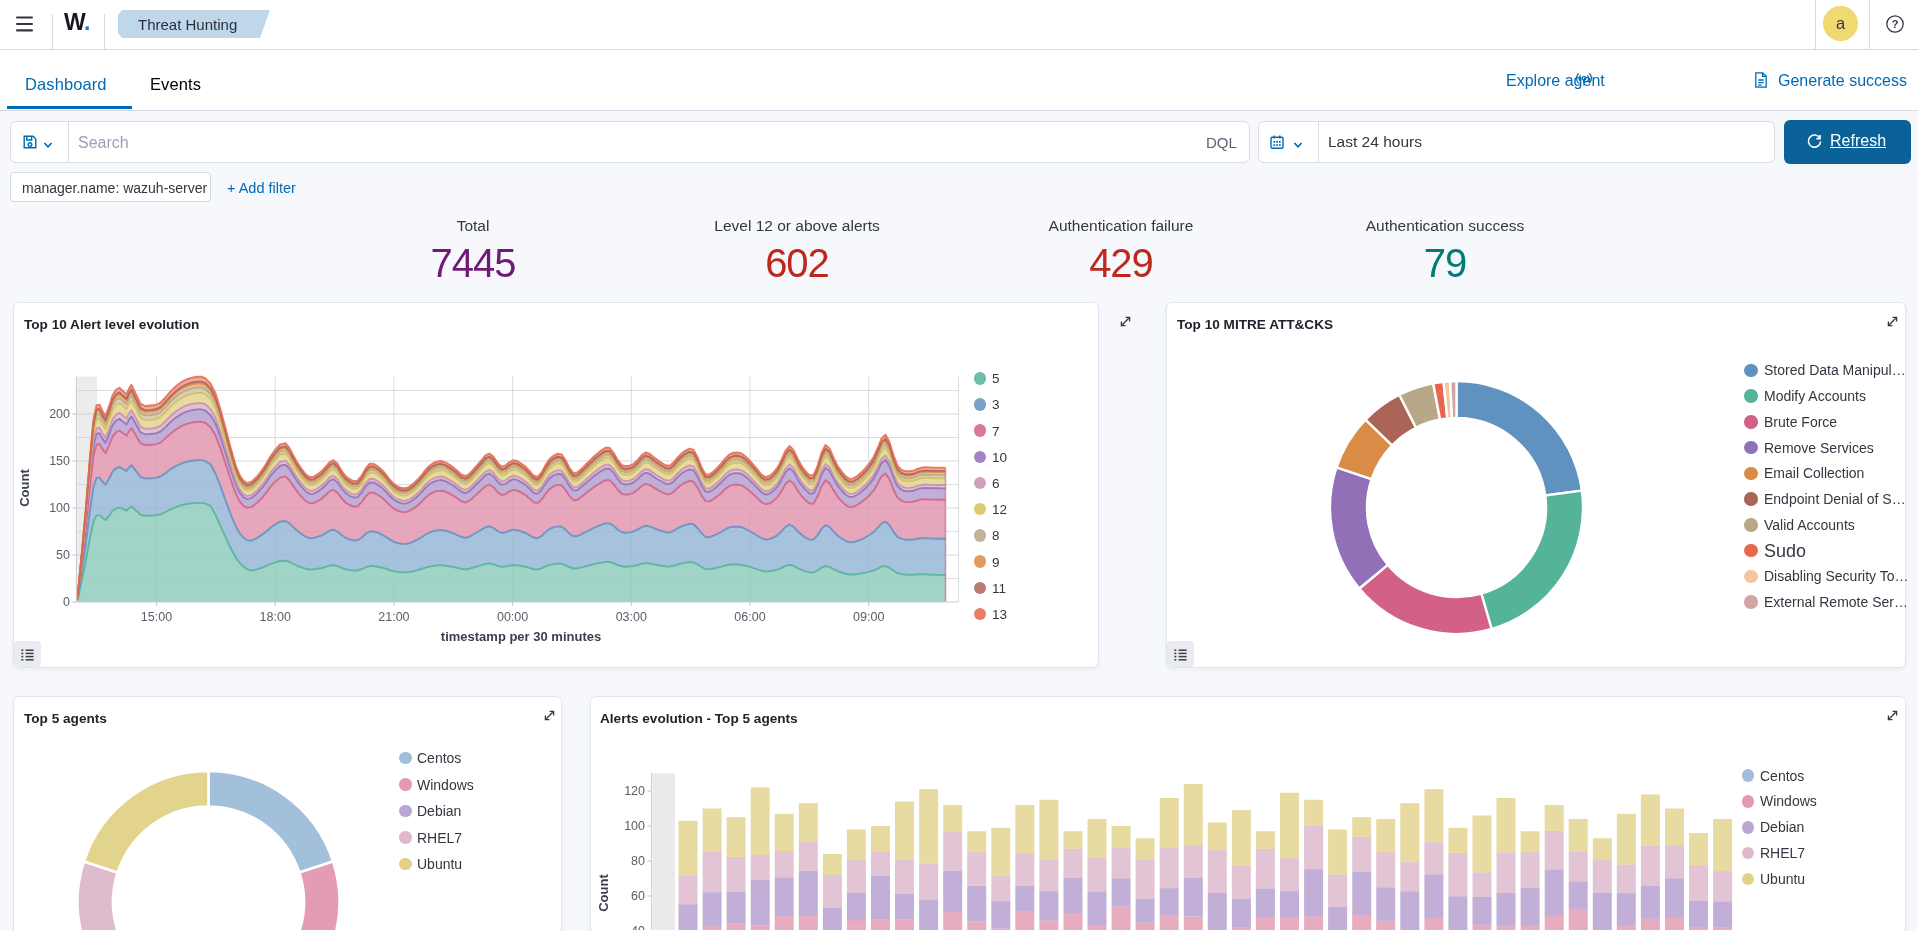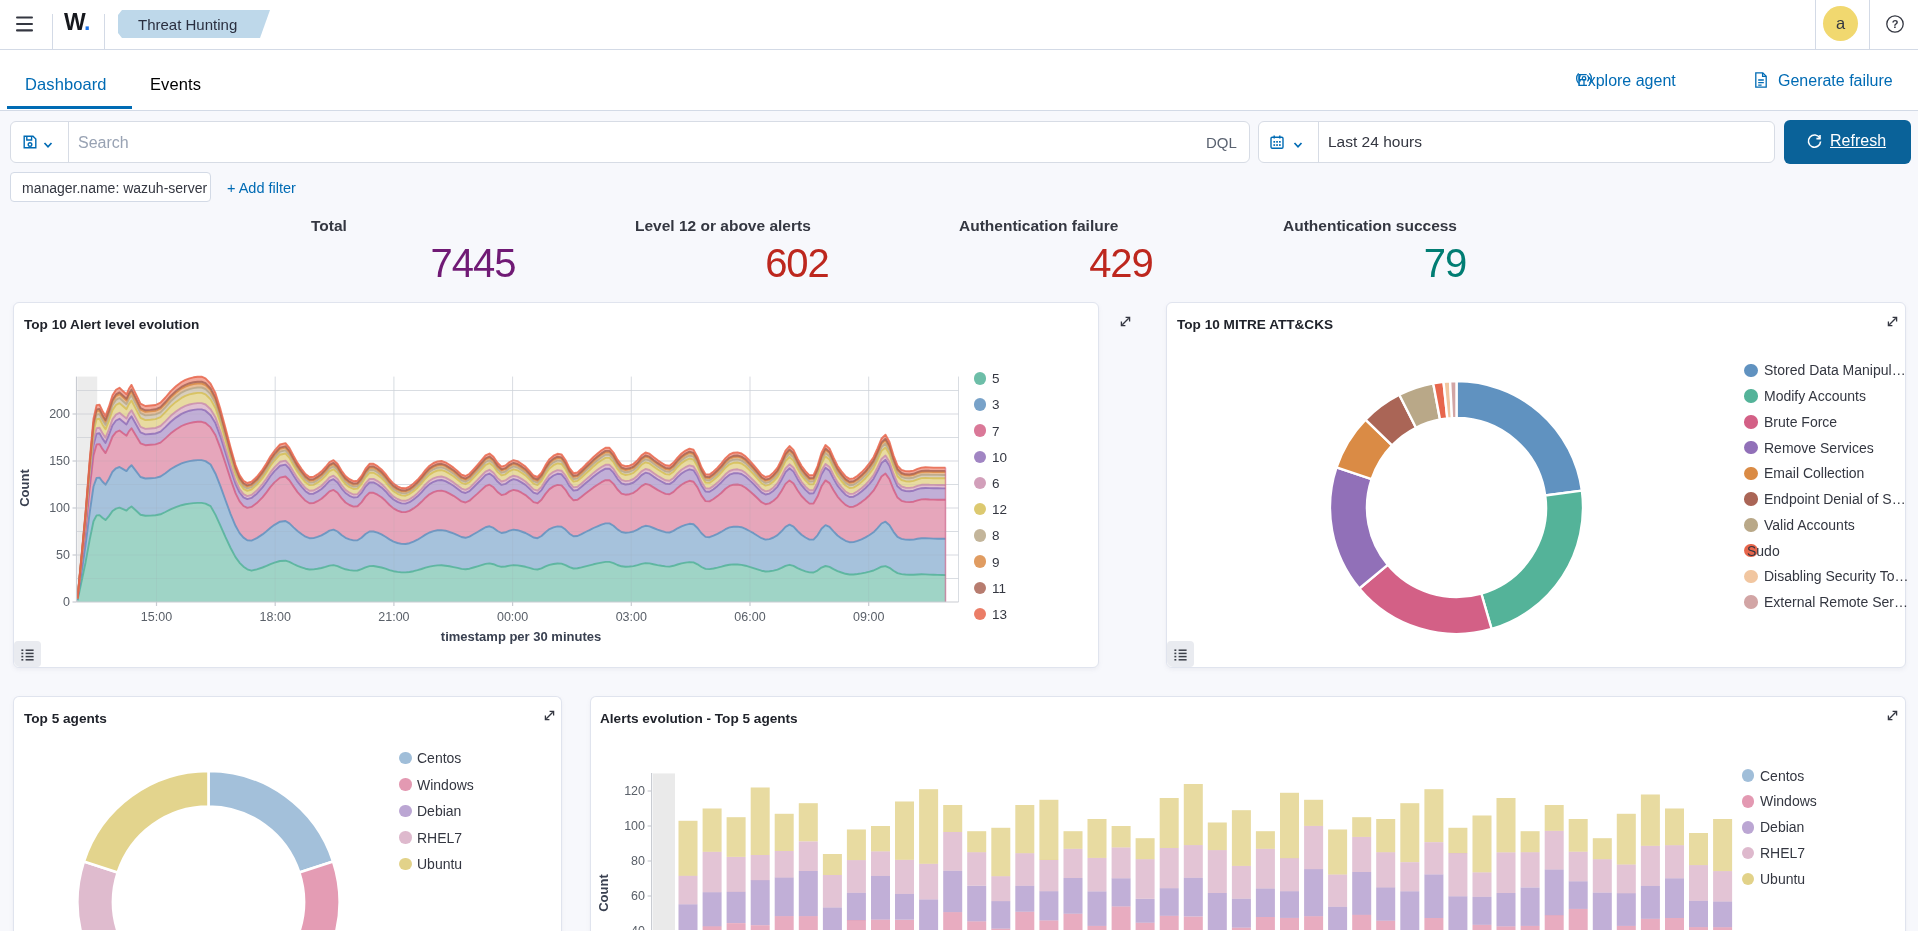--- a/index.html
+++ b/index.html
@@ -8,21 +8,21 @@
 #tabbar{position:absolute;left:0;top:50px;width:1918px;height:61px;background:#fff;border-bottom:1px solid #d3dae6;text-decoration:underline;}
 .tab{position:absolute;top:25px;font-size:16.5px;font-weight:500;letter-spacing:.1px;}
 #tabunderline{position:absolute;left:7px;top:56px;width:125px;height:3px;background:#006BB4;}
 #page{position:absolute;left:0;top:111px;width:1918px;height:820px;background:#f7f8fc;}
 .panel{position:absolute;background:#fff;border:1px solid #e0e4ee;border-radius:6px;box-shadow:0 2px 4px rgba(128,138,154,.09);}
 .ptitle{position:absolute;left:10px;top:14px;font-size:13.6px;font-weight:bold;color:#20232b;}
 .pexpand{position:absolute;width:15px;height:15px;}
 .plist{position:absolute;left:0;bottom:0;width:27px;height:26px;background:#e9ebf0;border-radius:4px 4px 4px 6px;display:flex;align-items:center;justify-content:center;}
 .ldot{position:absolute;border-radius:50%;}
 .llab{position:absolute;transform:translateY(-50%);color:#343741;white-space:nowrap;}
-.statlab{position:absolute;width:324px;font-size:15.5px;color:#343741;top:106px;font-weight:bold;}
+.statlab{position:absolute;width:324px;text-align:center;font-size:15.5px;color:#343741;top:106px;}
 .statnum{position:absolute;width:324px;text-align:center;font-size:40px;letter-spacing:-1px;top:130px;}
 </style></head><body>
 <div id="header">
     <svg class="abs" style="left:16px;top:16px" width="18" height="16" viewBox="0 0 18 16">
       <g fill="#343741">
         <rect x="0" y="0.5" width="17" height="2.1" rx="1"></rect>
         <rect x="0" y="6.9" width="17" height="2.1" rx="1"></rect>
         <rect x="0" y="13.3" width="17" height="2.1" rx="1"></rect>
       </g>
     </svg>
@@ -42,27 +42,27 @@
 <div id="tabbar">
     <div class="tab" style="left:25px;color:#006BB4">Dashboard</div>
     <div class="tab" style="left:150px;color:#000000">Events</div>
     <div id="tabunderline"></div>
     <div class="abs" style="left:1575px;top:21px"><svg width="18" height="18" viewBox="0 0 18 18" fill="none" stroke="#006BB4" stroke-width="1.3">
         <circle cx="9" cy="7.4" r="1.8"></circle>
         <path d="M9 9.3 V14.6"></path>
         <path d="M5.6 10.4 A4.6 4.6 0 0 1 5.6 4.4 M12.4 4.4 A4.6 4.6 0 0 1 12.4 10.4"></path>
         <path d="M3.6 12.4 A7.4 7.4 0 0 1 3.6 2.4 M14.4 2.4 A7.4 7.4 0 0 1 14.4 12.4"></path>
       </svg></div>
-    <div class="abs" style="left:1577px;top:22px;font-size:16px;color:#006BB4">Explore agent</div>
+    <div class="abs" style="left:1506px;top:22px;font-size:16px;color:#006BB4">Explore agent</div>
     <div class="abs" style="left:1752px;top:21px"><svg width="18" height="18" viewBox="0 0 18 18" fill="none" stroke="#006BB4" stroke-width="1.3">
         <path d="M3.8 1.8 H10.8 L14.2 5.2 V16.2 H3.8 Z"></path>
         <path d="M10.6 2 V5.4 H14"></path>
         <path d="M6.2 9 H11.8 M6.2 11.6 H11.8 M6.2 14.2 H9.6"></path>
       </svg></div>
-    <div class="abs" style="left:1778px;top:22px;font-size:16px;color:#006BB4">Generate failure</div>
+    <div class="abs" style="left:1778px;top:22px;font-size:16px;color:#006BB4">Generate success</div>
   </div>
 <div id="page">
     <div class="abs" style="left:10px;top:10px;width:1240px;height:42px;background:#fff;border:1px solid #d7dce5;border-radius:6px;"></div>
     <div class="abs" style="left:10px;top:10px;width:59px;height:42px;border-right:1px solid #d7dce5;"></div>
     <div class="abs" style="left:22px;top:23px"><svg width="16" height="16" viewBox="0 0 16 16" fill="none" stroke="#006BB4" stroke-width="1.4">
         <path d="M2.2 2.2 H11 L13.8 5 V13.8 H2.2 Z"></path>
         <path d="M4.8 2.4 V6 H9.6 V2.4"></path>
         <circle cx="8" cy="10.6" r="1.8"></circle>
       </svg></div>
     <div class="abs" style="left:42px;top:26px"><svg width="12" height="12" viewBox="0 0 12 12" fill="none" stroke="#006BB4" stroke-width="1.7">
@@ -268,21 +268,21 @@
     <span class="llab" style="left:597.0px;top:118.9px;font-size:14px">Brute Force</span>
     <span class="ldot" style="left:577.2px;top:137.9px;width:13.5px;height:13.5px;background:#9170B8"></span>
     <span class="llab" style="left:597.0px;top:144.7px;font-size:14px">Remove Services</span>
     <span class="ldot" style="left:577.2px;top:163.7px;width:13.5px;height:13.5px;background:#DA8B45"></span>
     <span class="llab" style="left:597.0px;top:170.4px;font-size:14px">Email Collection</span>
     <span class="ldot" style="left:577.2px;top:189.4px;width:13.5px;height:13.5px;background:#AA6556"></span>
     <span class="llab" style="left:597.0px;top:196.2px;font-size:14px">Endpoint Denial of S…</span>
     <span class="ldot" style="left:577.2px;top:215.2px;width:13.5px;height:13.5px;background:#B9A888"></span>
     <span class="llab" style="left:597.0px;top:221.9px;font-size:14px">Valid Accounts</span>
     <span class="ldot" style="left:577.2px;top:240.9px;width:13.5px;height:13.5px;background:#E7664C"></span>
-    <span class="llab" style="left:580px;top:247.7px;font-size:14px">Sudo</span>
+    <span class="llab" style="left:597.0px;top:247.7px;font-size:18px">Sudo</span>
     <span class="ldot" style="left:577.2px;top:266.6px;width:13.5px;height:13.5px;background:#F1C6A0"></span>
     <span class="llab" style="left:597.0px;top:273.4px;font-size:14px">Disabling Security To…</span>
     <span class="ldot" style="left:577.2px;top:292.4px;width:13.5px;height:13.5px;background:#D2A5A5"></span>
     <span class="llab" style="left:597.0px;top:299.1px;font-size:14px">External Remote Ser…</span>
     <div class="plist">
       <svg width="15" height="15" viewBox="0 0 15 15">
         <g stroke="#3b3f48" stroke-width="1.5">
           <line x1="5.6" y1="3.2" x2="13.6" y2="3.2"></line>
           <line x1="5.6" y1="6.4" x2="13.6" y2="6.4"></line>
           <line x1="5.6" y1="9.6" x2="13.6" y2="9.6"></line>

